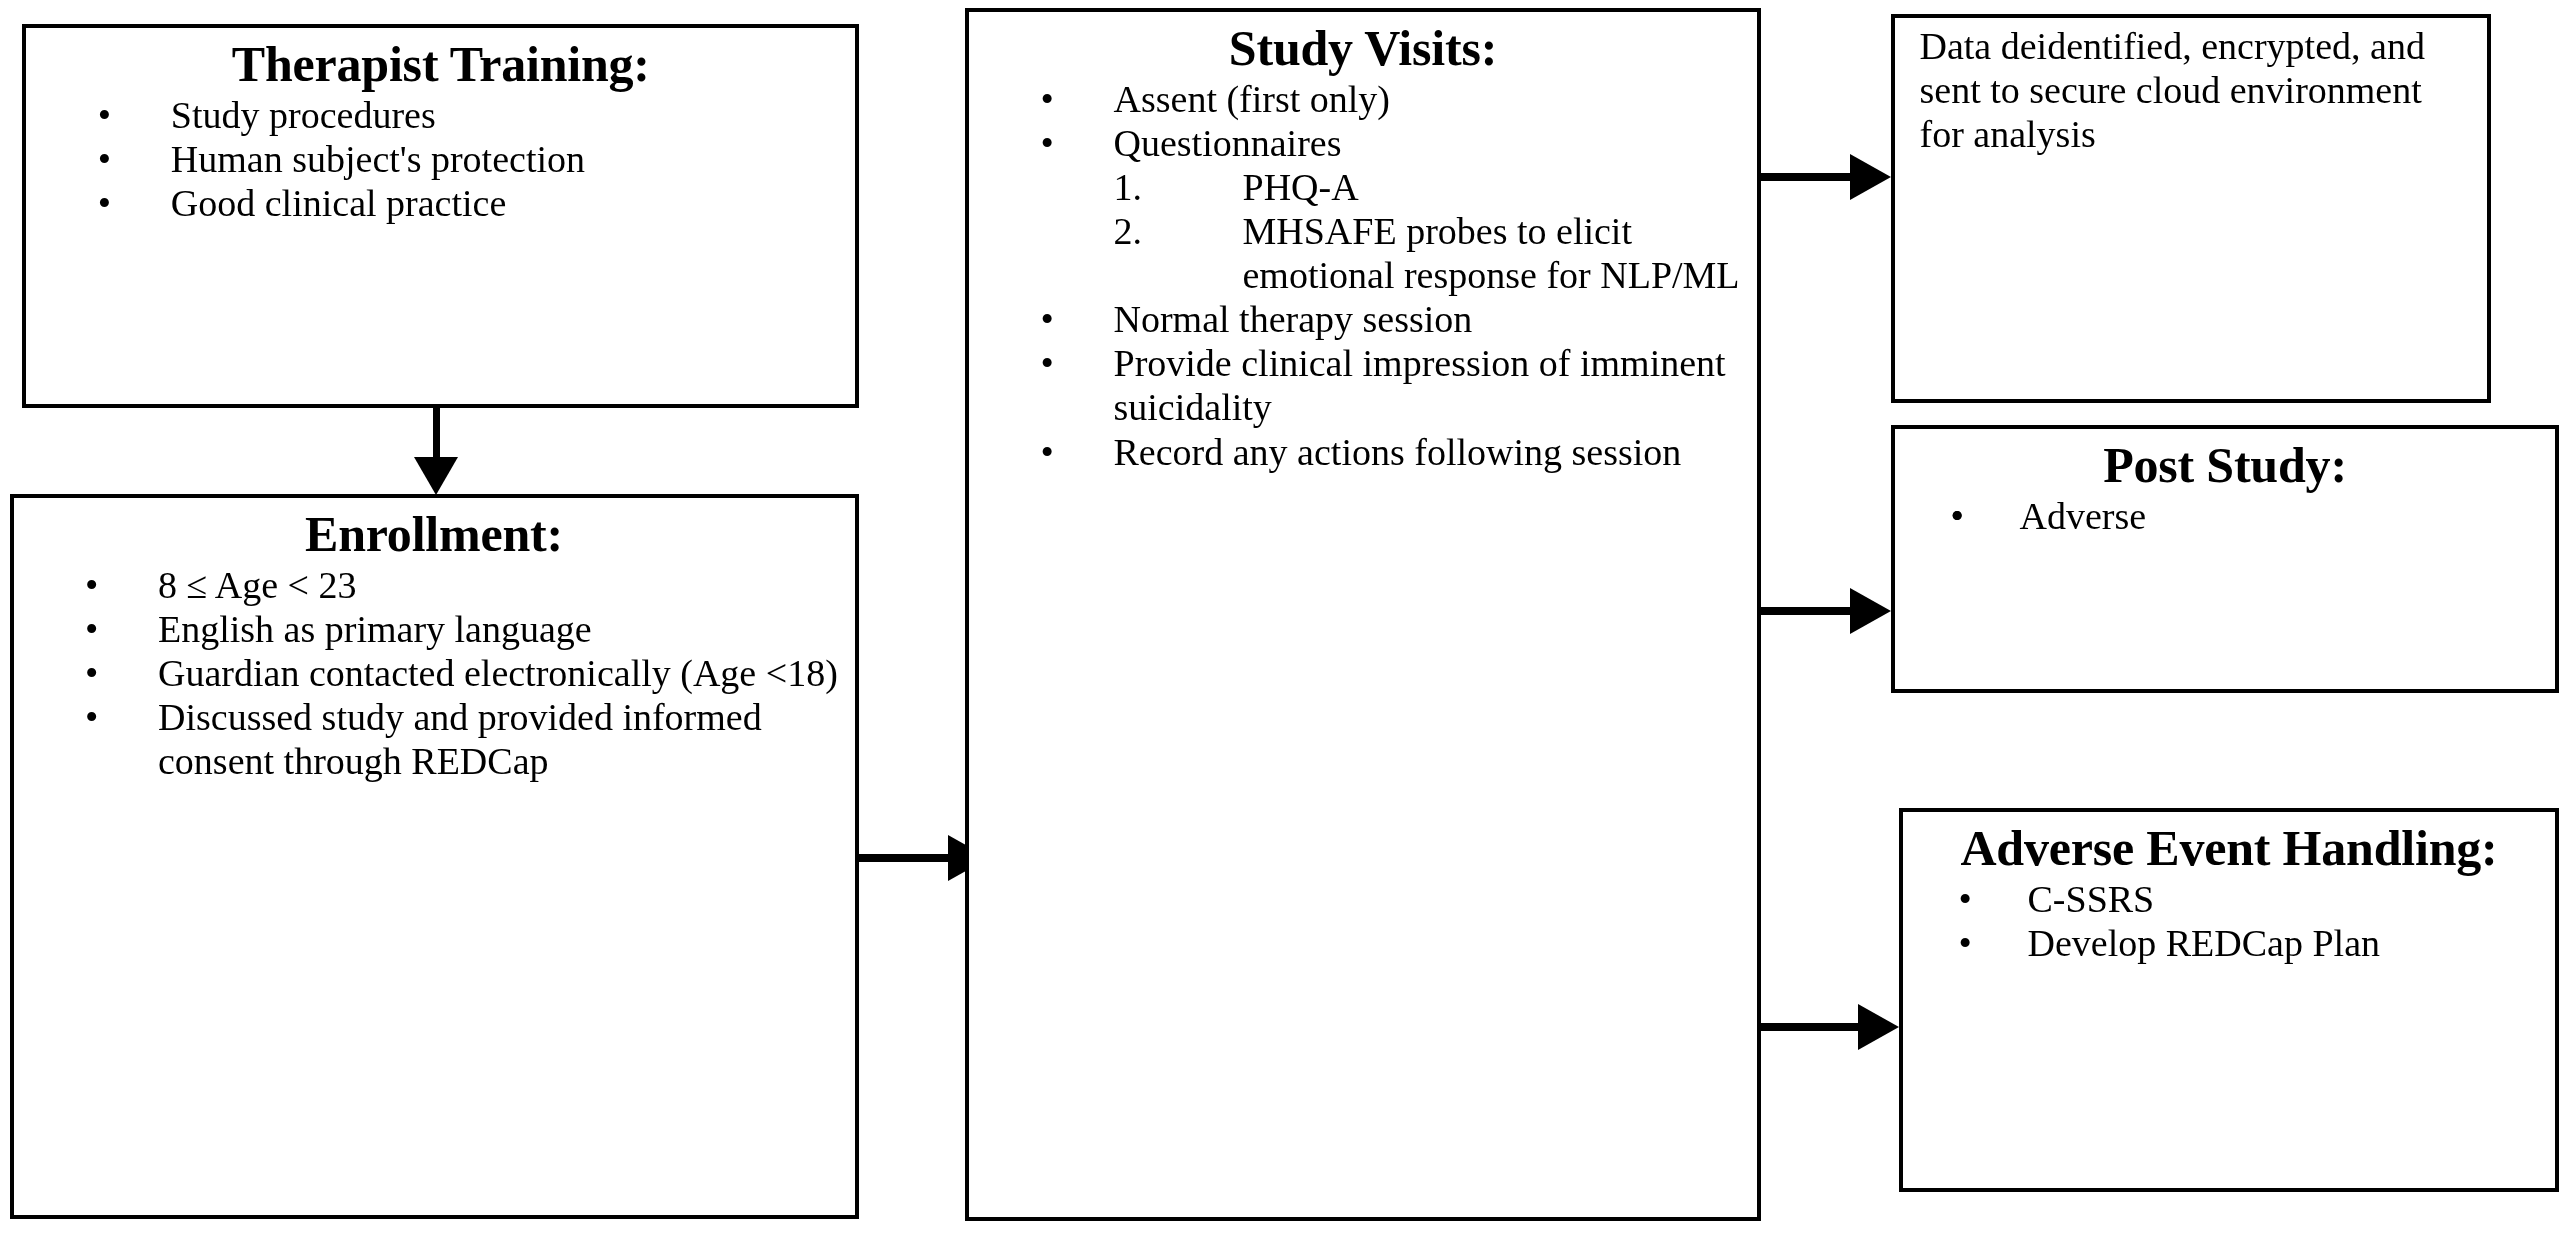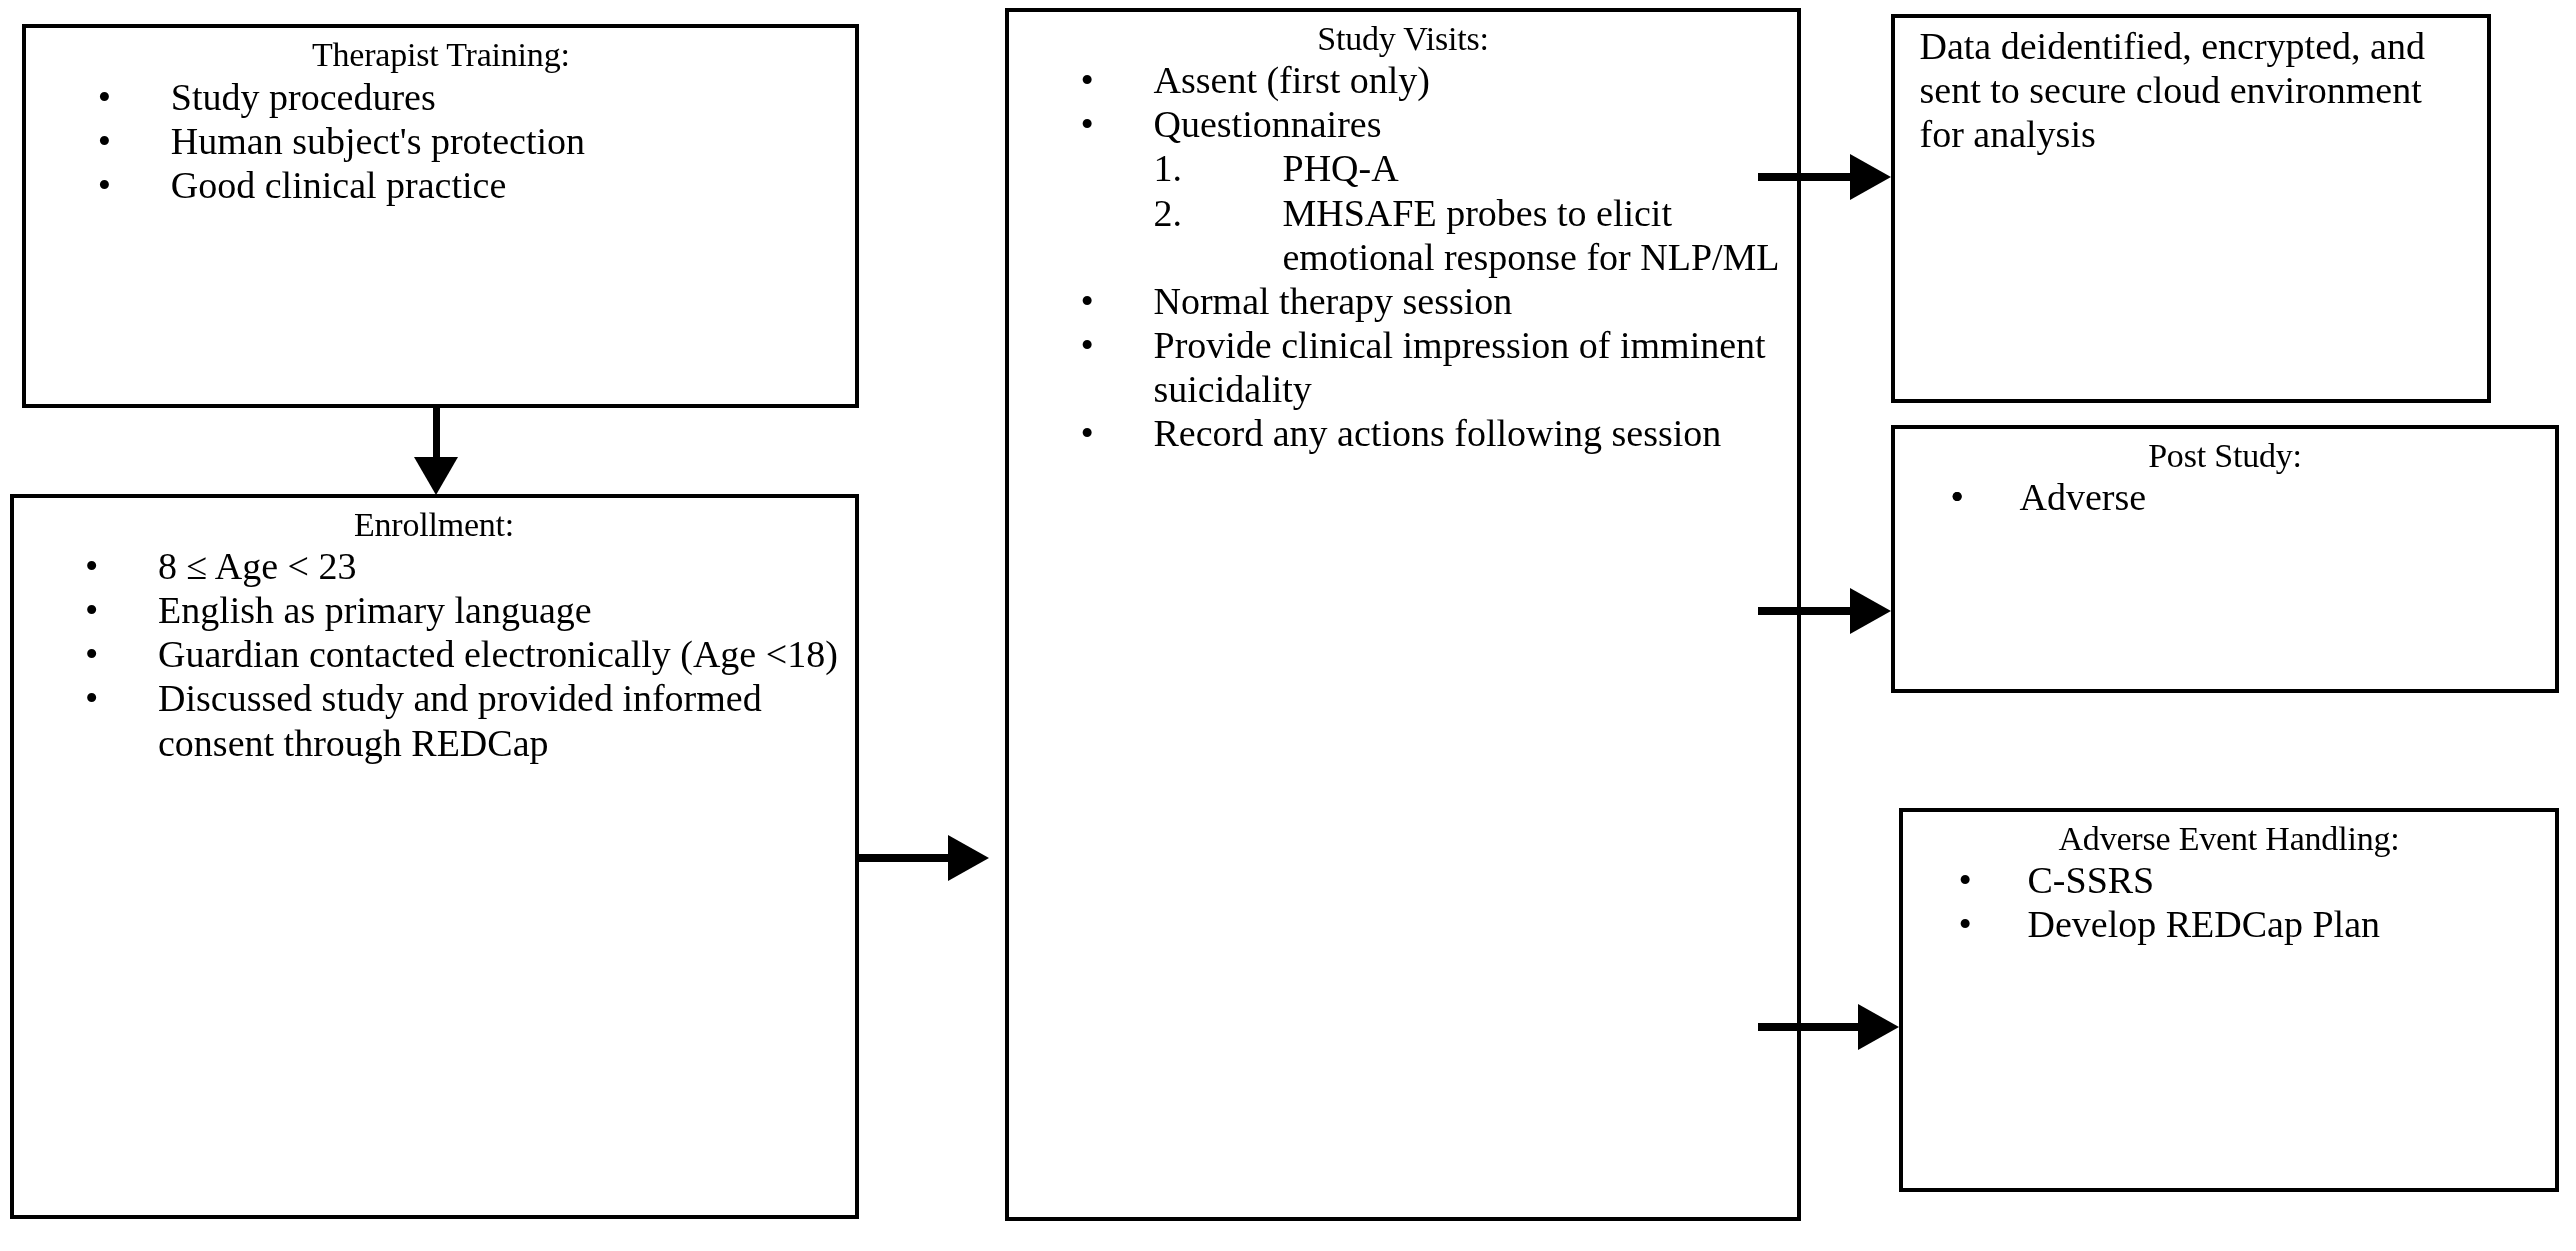--- a/index.html
+++ b/index.html
@@ -21,23 +21,23 @@
     position: absolute;
     box-sizing: border-box;
     border: 4.1px solid #000000;
     background: #ffffff;
     overflow: hidden;
   }
   .box-inner {
     padding: 6.8px 9.5px 6.8px 9.5px;
   }
   .box-title {
-    font-weight: normal;
+    font-weight: bold;
     text-align: center;
-    font-size: 34px;
+    font-size: 50px;
     line-height: 1.16;
     letter-spacing: -0.2px;
     white-space: pre-line;
   }
   .plain-text {
     font-size: 38px;
     line-height: 1.16;
     text-align: left;
     padding-left: 15px;
     padding-right: 6.8px;
@@ -181,21 +181,21 @@
         </li>
       </ul>
     </div>
   </div>
 
   <div class="arrow-h" style="left:856px; top:854px; width:135px; height:8.1px;">
     <div class="shaft" style="width:95px;"></div>
     <div class="head" style="left:92px;"></div>
   </div>
 
-  <div class="box" style="left:965px; top:8.1px; width:796px; height:1213px;margin-left:40px;">
+  <div class="box" style="left:965px; top:8.1px; width:796px; height:1213px;">
     <div class="box-inner">
       <div class="box-title">Study Visits:</div>
       <ul class="bullets">
         <li>
           <span class="bullet-dot">•</span>
           <span>Assent (first only)</span>
         </li>
         <li>
           <span class="bullet-dot">•</span>
           <span>Questionnaires</span>

